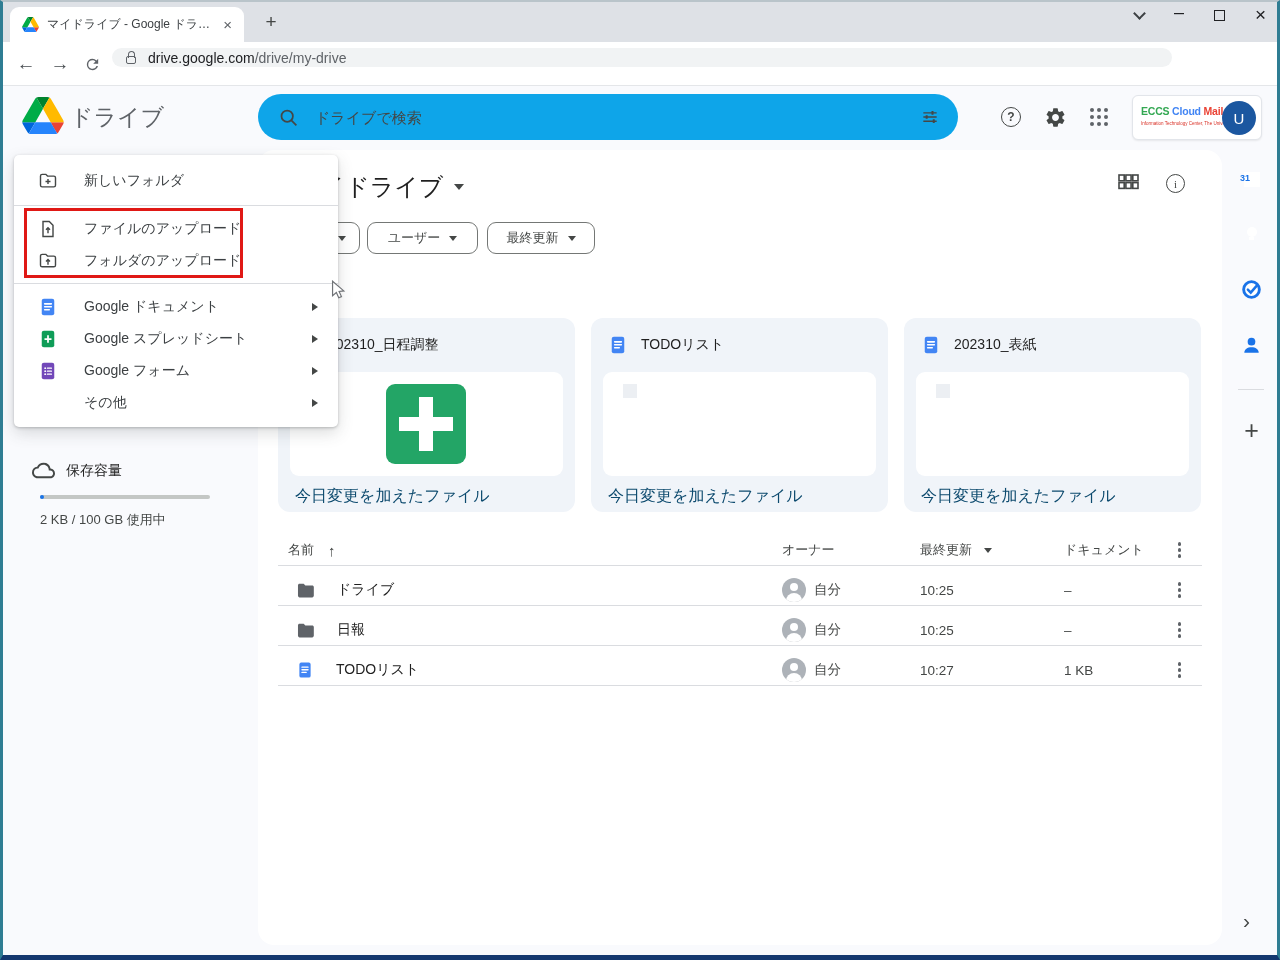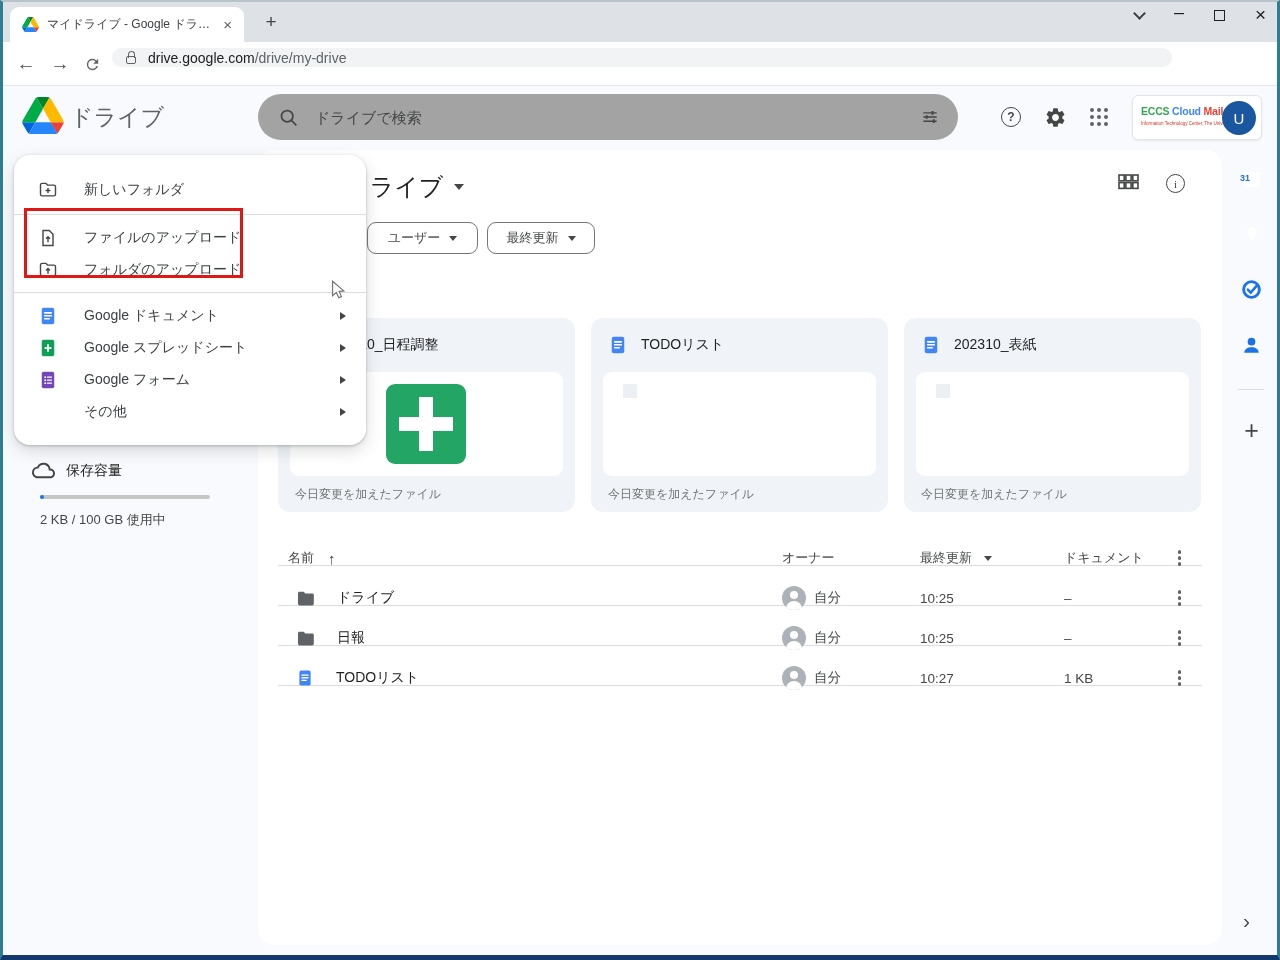--- a/index.html
+++ b/index.html
@@ -46,21 +46,21 @@
   .kebab { display:flex; flex-direction:column; align-items:center; gap:2.5px; }
   .kebab i { width:3.4px; height:3.4px; border-radius:50%; background:#5f6368; }
   .toolbar-kebab { position:absolute; left:1251px; top:55px; }
 
   
   .app { position:absolute; left:0; top:86px; width:1280px; height:869px; background:#f9fafd; }
 
   
   .dlogo { position:absolute; left:22px; top:11px; width:42px; height:37px; }
   .dlogo-text { position:absolute; left:70px; top:16px; font-size:23px; color:#5f6368; }
-  .searchbar { position:absolute; left:258px; top:8px; width:700px; height:46px; background:#a3a3a3; border-radius:24px;
+  .searchbar { position:absolute; left:258px; top:8px; width:700px; height:46px; background:#0ea5e9; border-radius:24px;
                display:flex; align-items:center; padding:0 18px 0 20px; }
   .search-input { flex:1; margin-left:16px; border:none; background:transparent; outline:none; font-size:15px; color:#1f1f1f;
                   font-family:inherit; }
   .search-input::placeholder { color:#444746; opacity:1; }
   .hdr-ic { position:absolute; top:18px; width:26px; height:26px; display:flex; align-items:center; justify-content:center; }
   .help-circle { width:20px; height:20px; border:1.8px solid #444746; border-radius:50%; color:#444746; font-size:12px;
                  font-weight:bold; display:flex; align-items:center; justify-content:center; }
   .appsgrid { display:grid; grid-template-columns:repeat(3,4px); grid-template-rows:repeat(3,4px); gap:3px; }
   .appsgrid i { width:4px; height:4px; border-radius:50%; background:#5f6368; }
   .eccs-card { position:absolute; left:1132px; top:9px; width:130px; height:45px; background:#fff; border:1px solid #e2e5ea;
@@ -100,48 +100,48 @@
   
   .cards-row { position:absolute; left:20px; top:168px; display:flex; gap:16px; }
   .scard { width:297px; height:194px; background:#f0f4f9; border-radius:12px; position:relative; }
   .scard-head { display:flex; align-items:center; gap:13px; height:54px; padding:0 17px; }
   .scard-title { font-size:14px; font-weight:500; color:#1f1f1f; }
   .scard-thumb { position:absolute; left:12px; top:54px; width:273px; height:104px; background:#fff; border-radius:9px; }
   .thumb-sq { position:absolute; left:20px; top:12px; width:14px; height:14px; background:#eceff3; }
   .sheets-ph { position:absolute; left:96px; top:12px; width:80px; height:80px; background:#23a566; border-radius:9px; }
   .sheets-ph:before { content:""; position:absolute; left:33px; top:13px; width:14px; height:54px; background:#fff; }
   .sheets-ph:after { content:""; position:absolute; left:13px; top:33px; width:54px; height:14px; background:#fff; }
-  .scard-reason { position:absolute; left:17px; top:168px; font-size:12px; color:#737373; }
+  .scard-reason { position:absolute; left:17px; top:168px; font-size:16px; color:#0c4a6e; }
 
   
   .ftable { position:absolute; left:20px; top:376px; width:924px; }
   .trow { position:relative; height:40px; border-bottom:1px solid #dadce0; }
   .thead { font-size:13px; font-weight:500; color:#444746; }
-  .tc { position:absolute; top:12px; height:40px; display:flex; align-items:center; gap:8px; }
+  .tc { position:absolute; top:4px; height:40px; display:flex; align-items:center; gap:8px; }
   .c-name { left:10px; } .c-name-r { left:18px; }
   .c-owner { left:504px;text-align:center; } .c-mod { left:642px; } .c-size { left:786px; } .c-kebab { left:900px; }
   .sort-arrow { font-size:15px; color:#444746; margin-left:6px; }
   .mod-caret { width:0; height:0; border-left:4.5px solid transparent; border-right:4.5px solid transparent;
                border-top:5.5px solid #444746; margin-left:4px; }
   .fname { font-size:14px; font-weight:500; color:#1f1f1f; margin-left:14px; }
   .ownertxt,.modtxt,.sizetxt { font-size:13.5px; color:#444746; }
   .owner-av { width:24px; height:24px; border-radius:50%; background:#adb2b8; position:relative; overflow:hidden; }
   .owner-av:before { content:""; position:absolute; left:8px; top:4.5px; width:8px; height:8px; border-radius:50%; background:#fff; }
   .owner-av:after { content:""; position:absolute; left:4px; top:14.5px; width:16px; height:12px; border-radius:8px 8px 0 0; background:#fff; }
 
   
   .storage-ic { position:absolute; left:32px; top:373px; width:23px; height:23px; }
   .storage-label { position:absolute; left:66px; top:376px; font-size:14px; color:#1f1f1f; }
   .storage-bar { position:absolute; left:40px; top:409px; width:170px; height:4px; border-radius:2px; background:#c4c7c5; }
   .storage-bar i { position:absolute; left:0; top:0; width:4px; height:4px; border-radius:2px; background:#1a73e8; }
   .storage-usage { position:absolute; left:40px; top:425px; font-size:13px; color:#444746; }
 
   
-  .newmenu { position:absolute; left:14px; top:69px; width:352px; background:#fff; border-radius:16px; z-index:50;
-             box-shadow:0 1px 3px rgba(60,64,67,.3), 0 6px 16px rgba(60,64,67,.18); padding:17px 0; }
+  .newmenu { position:absolute; left:14px; top:69px; width:324px; background:#fff; border-radius:5px; z-index:50;
+             box-shadow:0 1px 3px rgba(60,64,67,.3), 0 6px 16px rgba(60,64,67,.18); padding:8px 0; }
   .mi { height:32px; display:flex; align-items:center; padding:0 20px 0 24px; gap:26px; }
   .mi.first { height:36px; }
   .mi-label { font-size:14px; color:#3c4043; flex:1; }
   .mi-label.noicon { margin-left:46px; }
   .mi-ic { width:20px; height:20px; flex:0 0 auto; }
   .tri-right { width:0; height:0; border-top:4.5px solid transparent; border-bottom:4.5px solid transparent;
                border-left:6px solid #444746; }
   .newmenu hr { border:none; border-top:1px solid #dadce0; margin:6px 0 7px; }
   .redbox { position:absolute; left:24px; top:122px; width:219px; height:70px; border:3px solid #e01815; z-index:60; }
 

